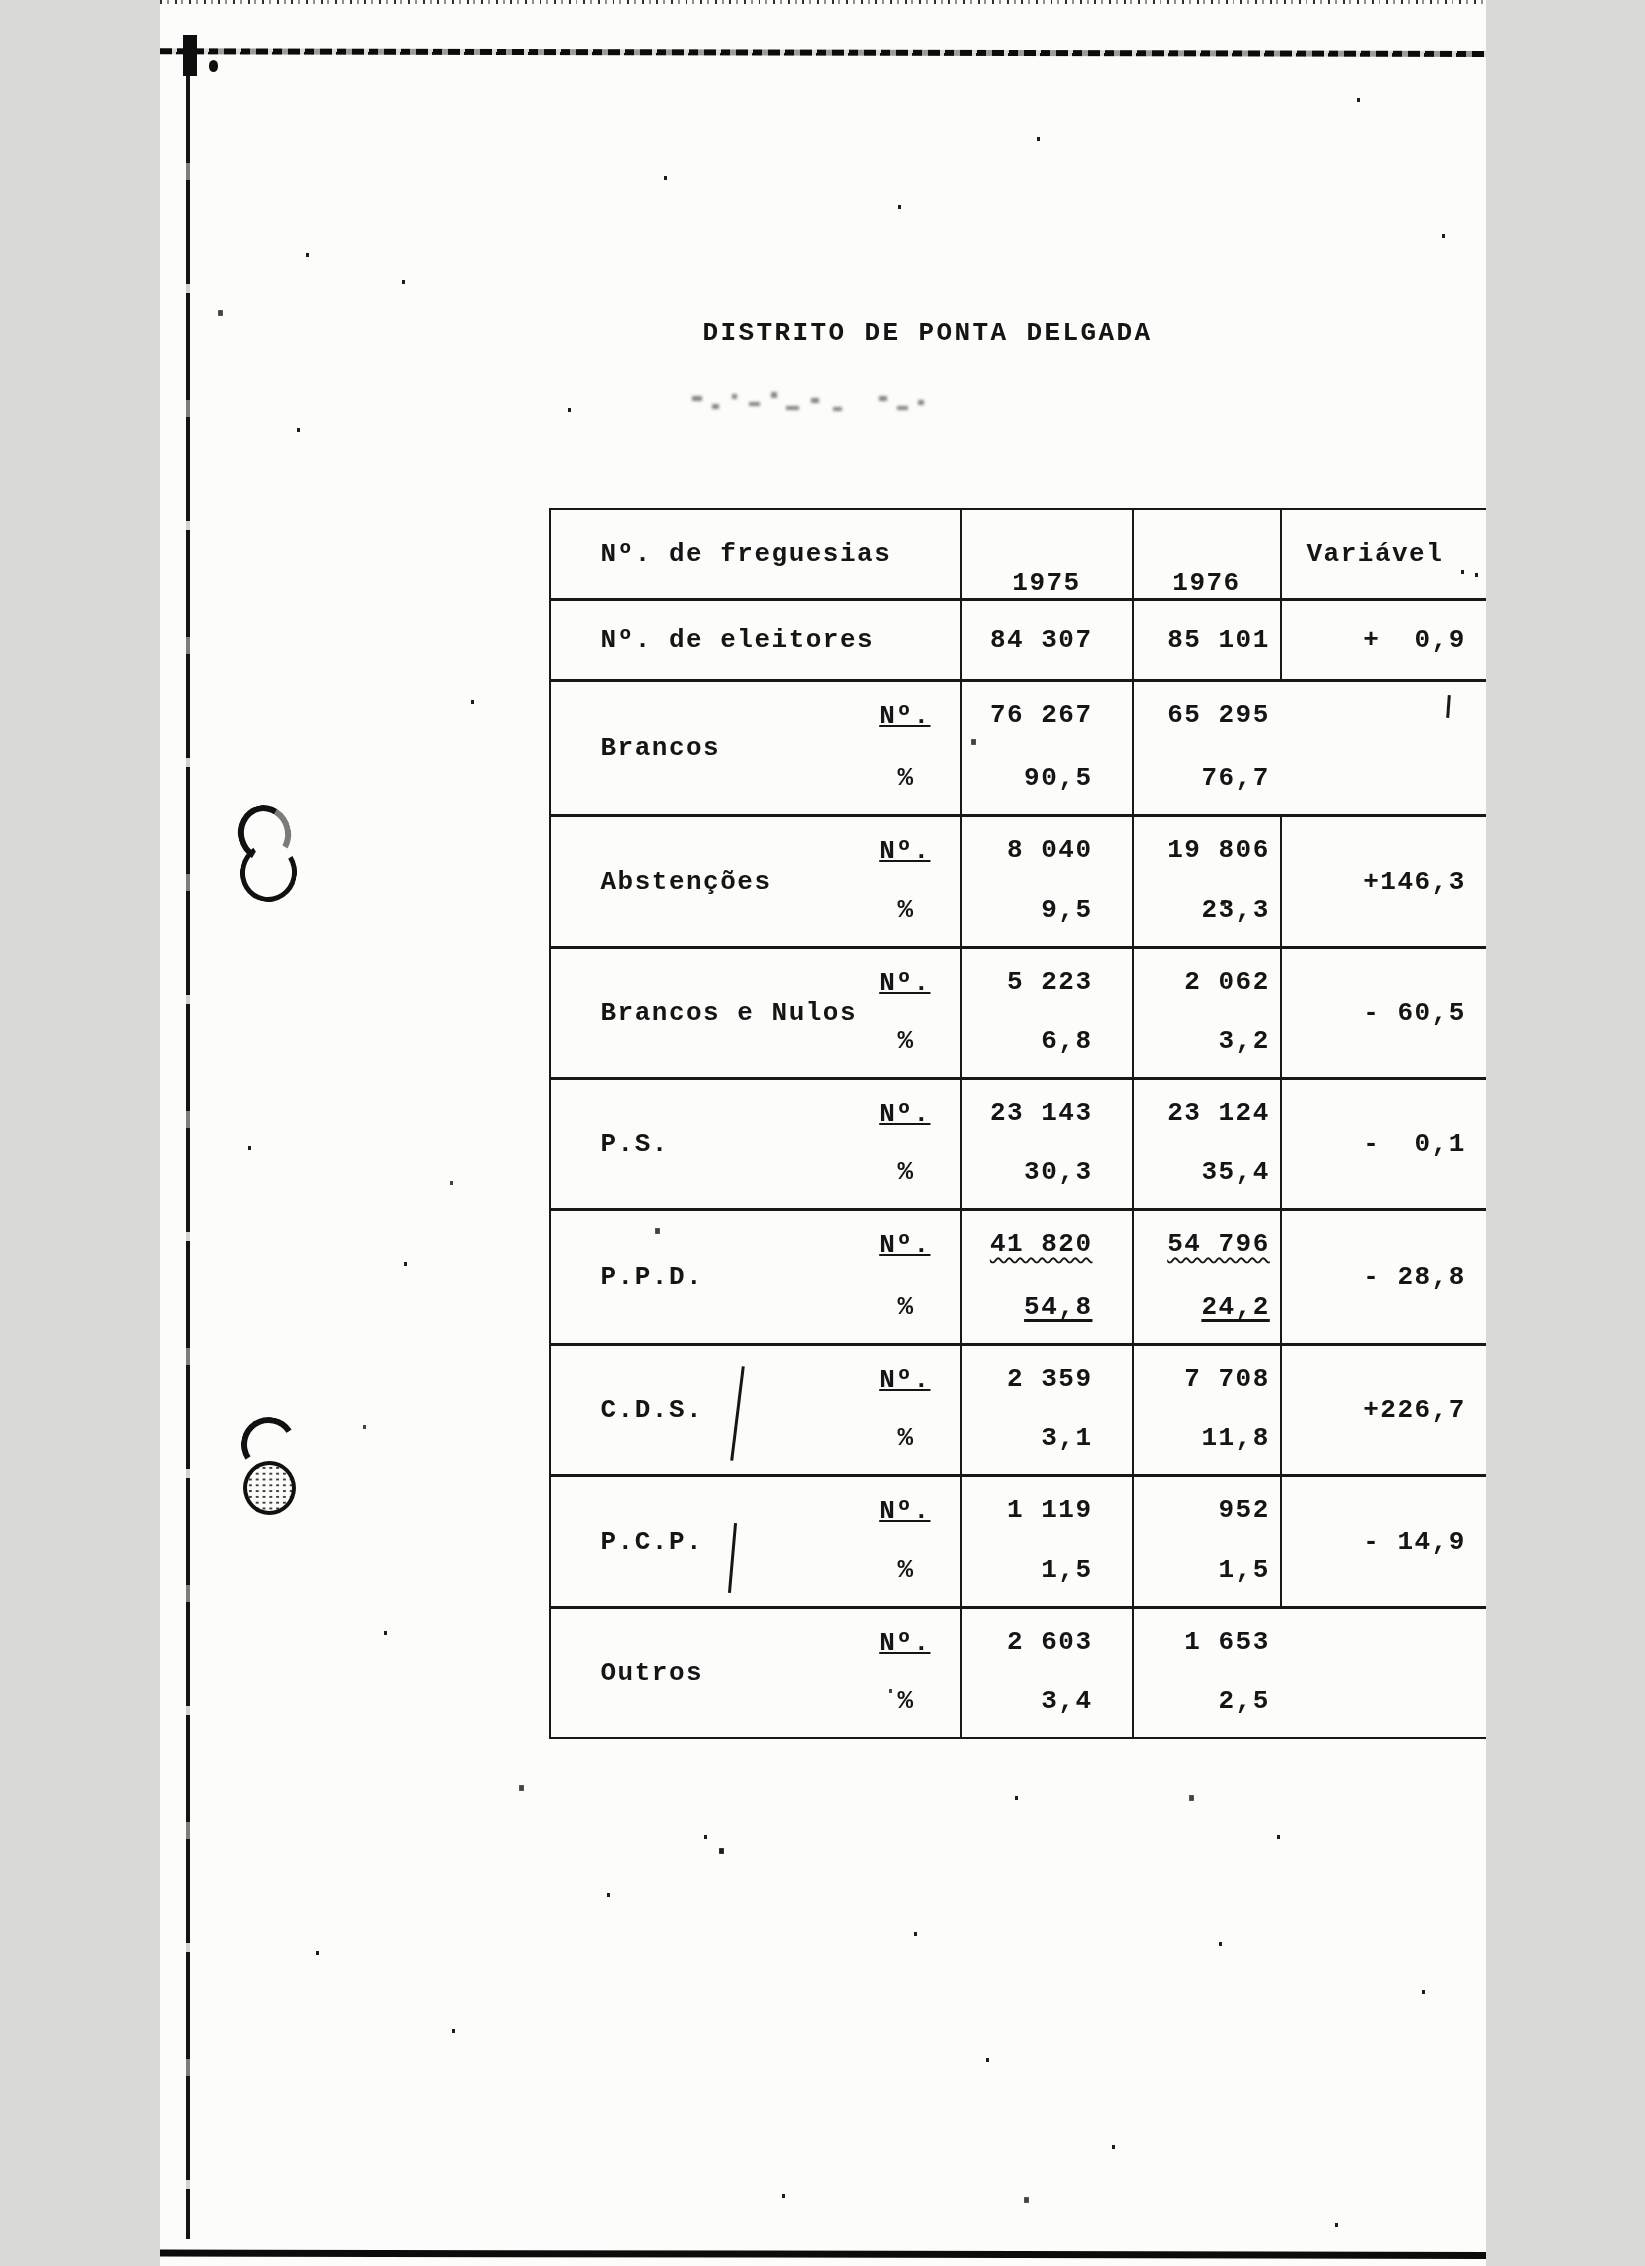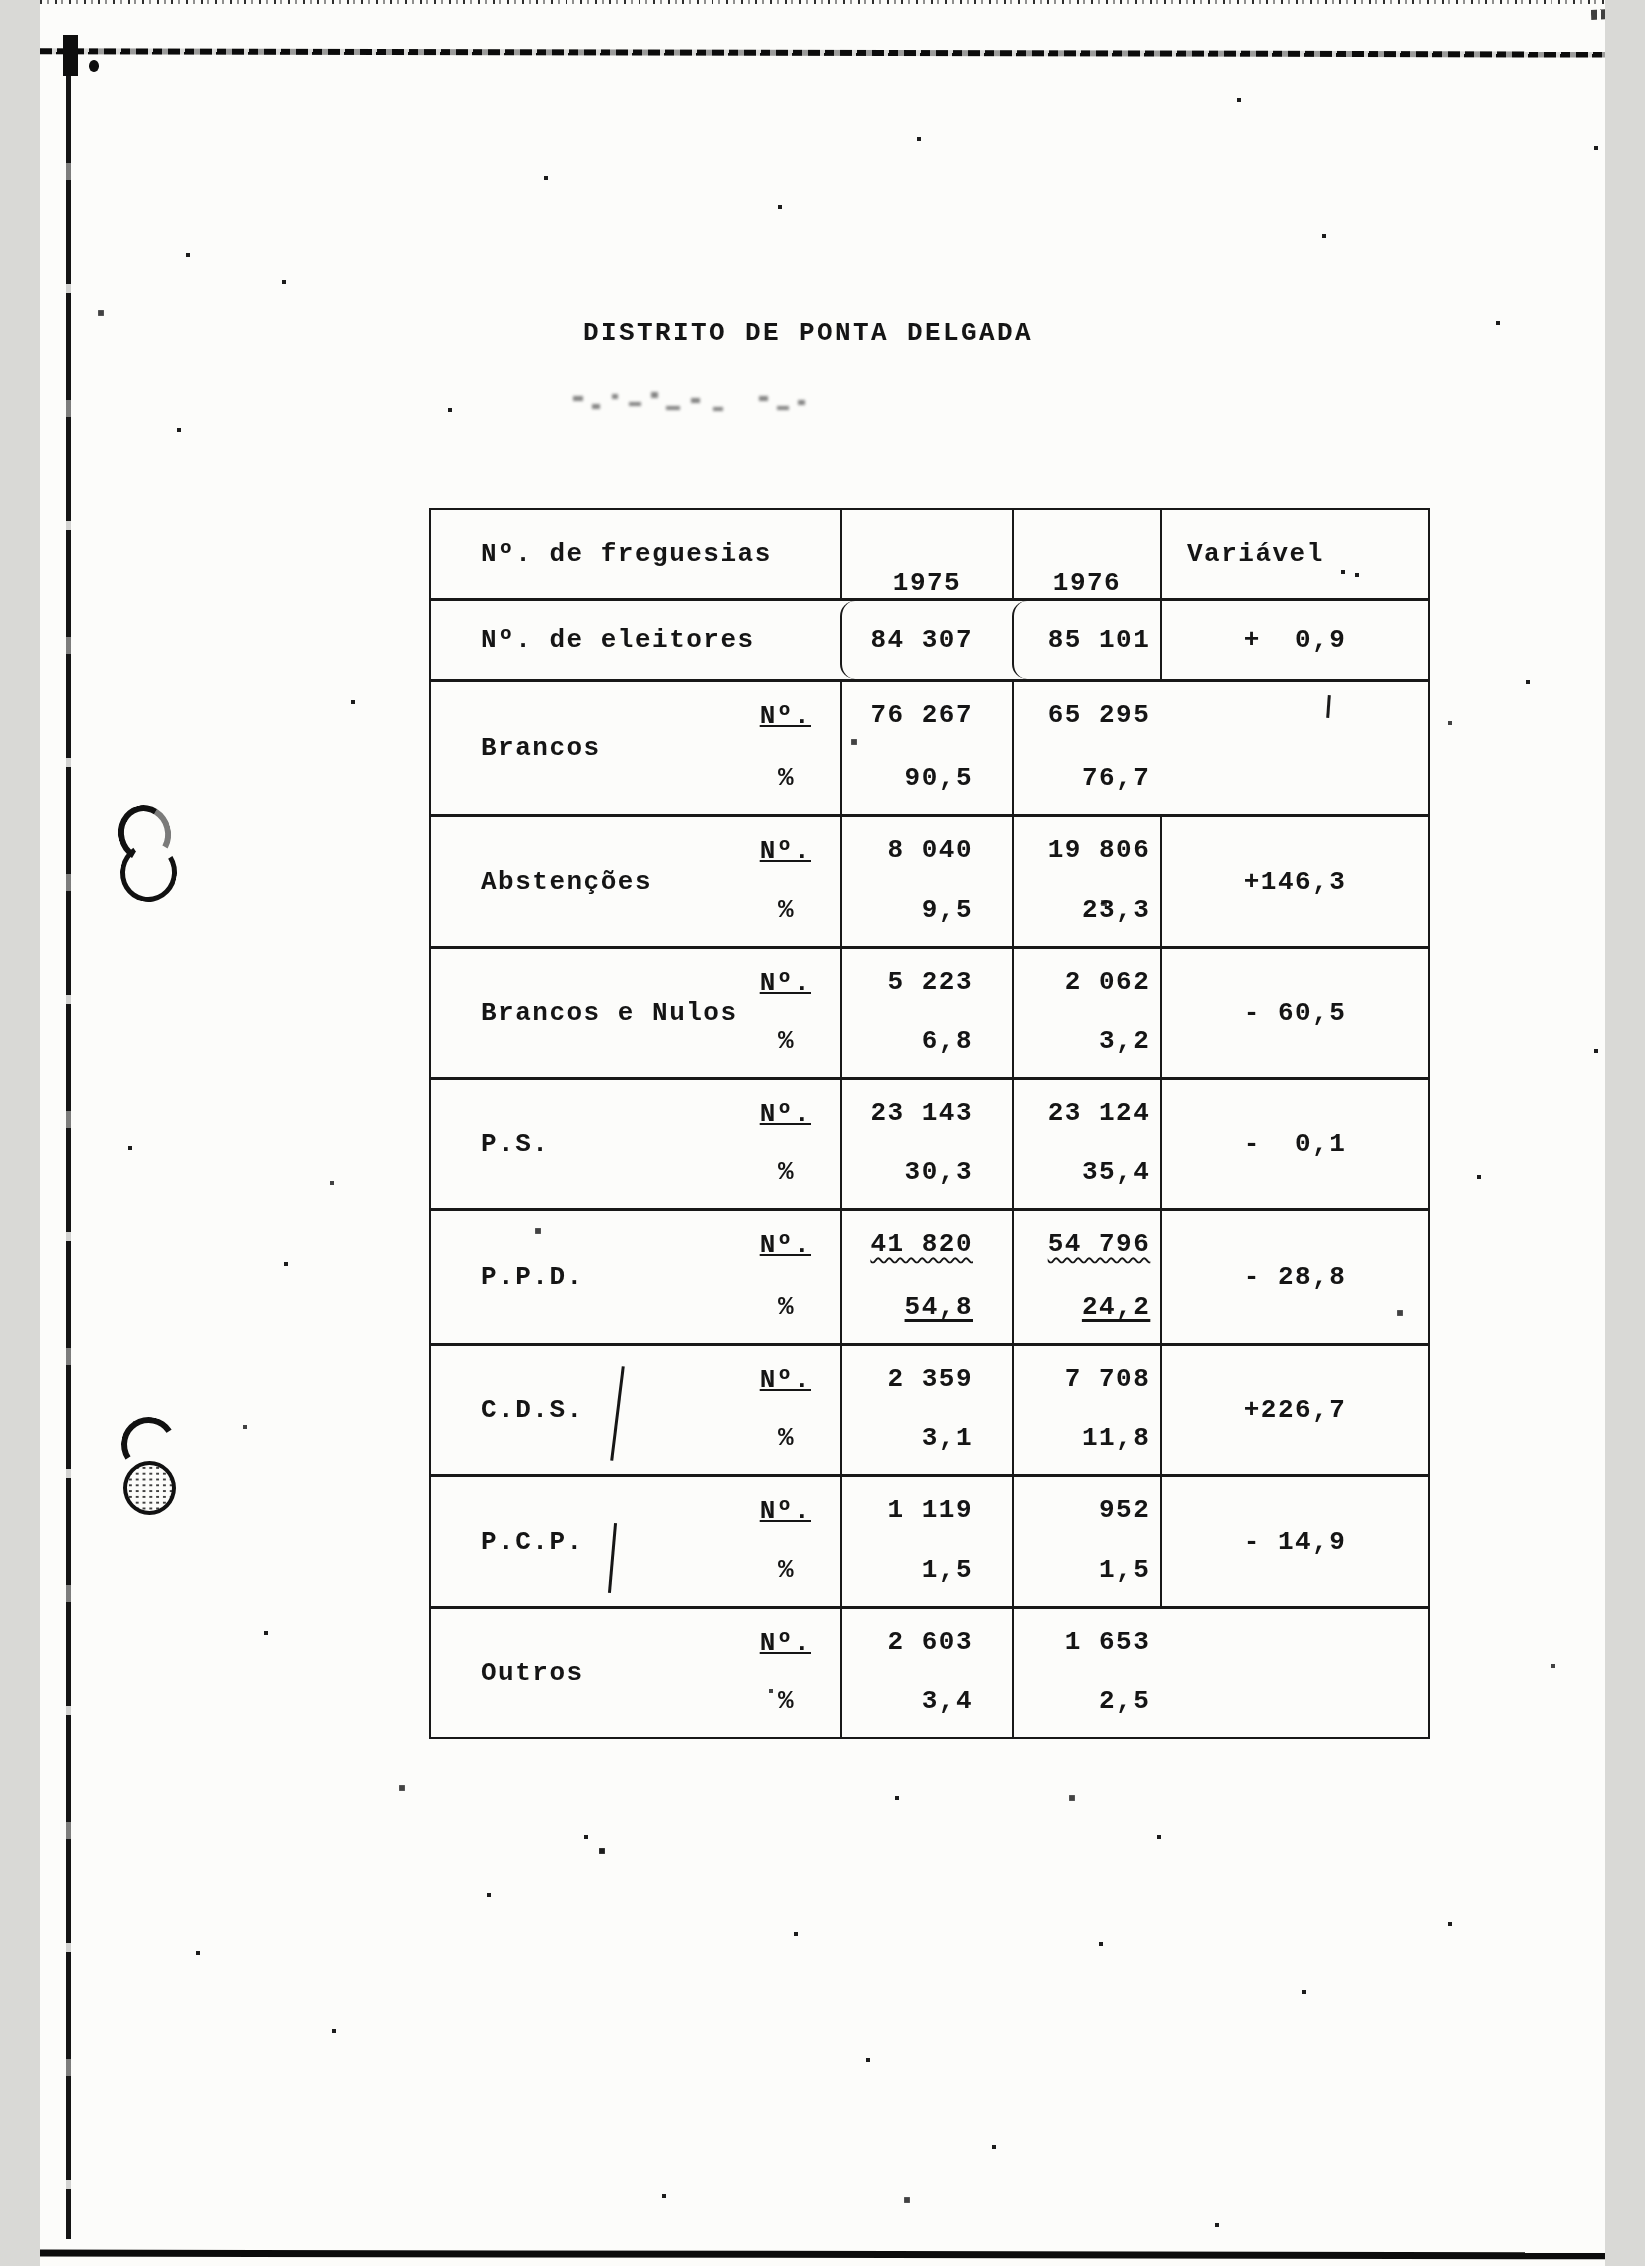--- a/index.html
+++ b/index.html
@@ -1,17 +1,17 @@
 <!DOCTYPE html>
 <html><head>
 <meta charset="utf-8">
 <style>
   html,body{margin:0;padding:0;background:#d9d9d6;}
   .page{
-    position:relative; width:1565px; height:2267px; margin:0 auto;
+    position:relative; width:1326px; height:2267px; margin:0 auto;
     background:#fcfcfa; overflow:hidden;
     font-family:"Liberation Mono","DejaVu Sans Mono",monospace;
     color:#151515; font-weight:bold;
   }
   
   .band-a{position:absolute;left:0;top:7;width:1646px;height:3.9px;
     background:repeating-linear-gradient(90deg,rgba(12,12,12,.85) 0 1.9px,transparent 1.9px 6.8px,rgba(12,12,12,.45) 6.8px 8.7px,transparent 8.7px 14.6px);}
   .band-b{position:absolute;left:0;top:50px;width:1646px;height:5.8px;
     background:repeating-linear-gradient(90deg,#0b0b0b 0 11.6px,rgba(11,11,11,.15) 11.6px 16.5px,#0b0b0b 16.5px 26px,rgba(11,11,11,.4) 26px 32px);
     transform:rotate(.12deg);}
@@ -72,21 +72,21 @@
   .r-abst,.r-pcp{height:132px;}
   .cell{box-sizing:border-box;position:relative;}
   .cell + .cell{border-left:2.9px solid #181818;}
   .lab{display:flex;align-items:center;padding-left:50px;}
   .party{position:absolute;left:50px;top:50%;transform:translateY(-50%);white-space:pre;}
   .unit{position:absolute;white-space:pre;}
   .unit-no{top:19.4px;right:29px;text-decoration:underline;}
   .unit-pct{bottom:21.3px;right:45px;}
   .vcol{display:flex;flex-direction:column;justify-content:space-between;align-items:flex-end;padding:17.5px 39px 21.3px 0;}
   .vcol.c76{padding-right:9.7px;}
-  .one{display:flex;align-items:center;justify-content:flex-end;padding-right:39px;border-radius:15px;}
+  .one{display:flex;align-items:center;justify-content:flex-end;padding-right:39px;}
   .one.c76{padding-right:9.7px;}
   .center{display:flex;align-items:flex-end;justify-content:center;}
   .varc{display:flex;align-items:center;justify-content:center;white-space:pre;}
   .hvar{justify-content:flex-start;padding-left:25px;}
   .v{white-space:pre;}
   .u-wavy{text-decoration:underline;text-decoration-style:wavy;text-decoration-thickness:1.9px;text-underline-offset:5.8px;}
   .u-line{text-decoration:underline;text-decoration-thickness:2.9px;text-underline-offset:4.9px;}
 </style>
 </head>
 <body>

